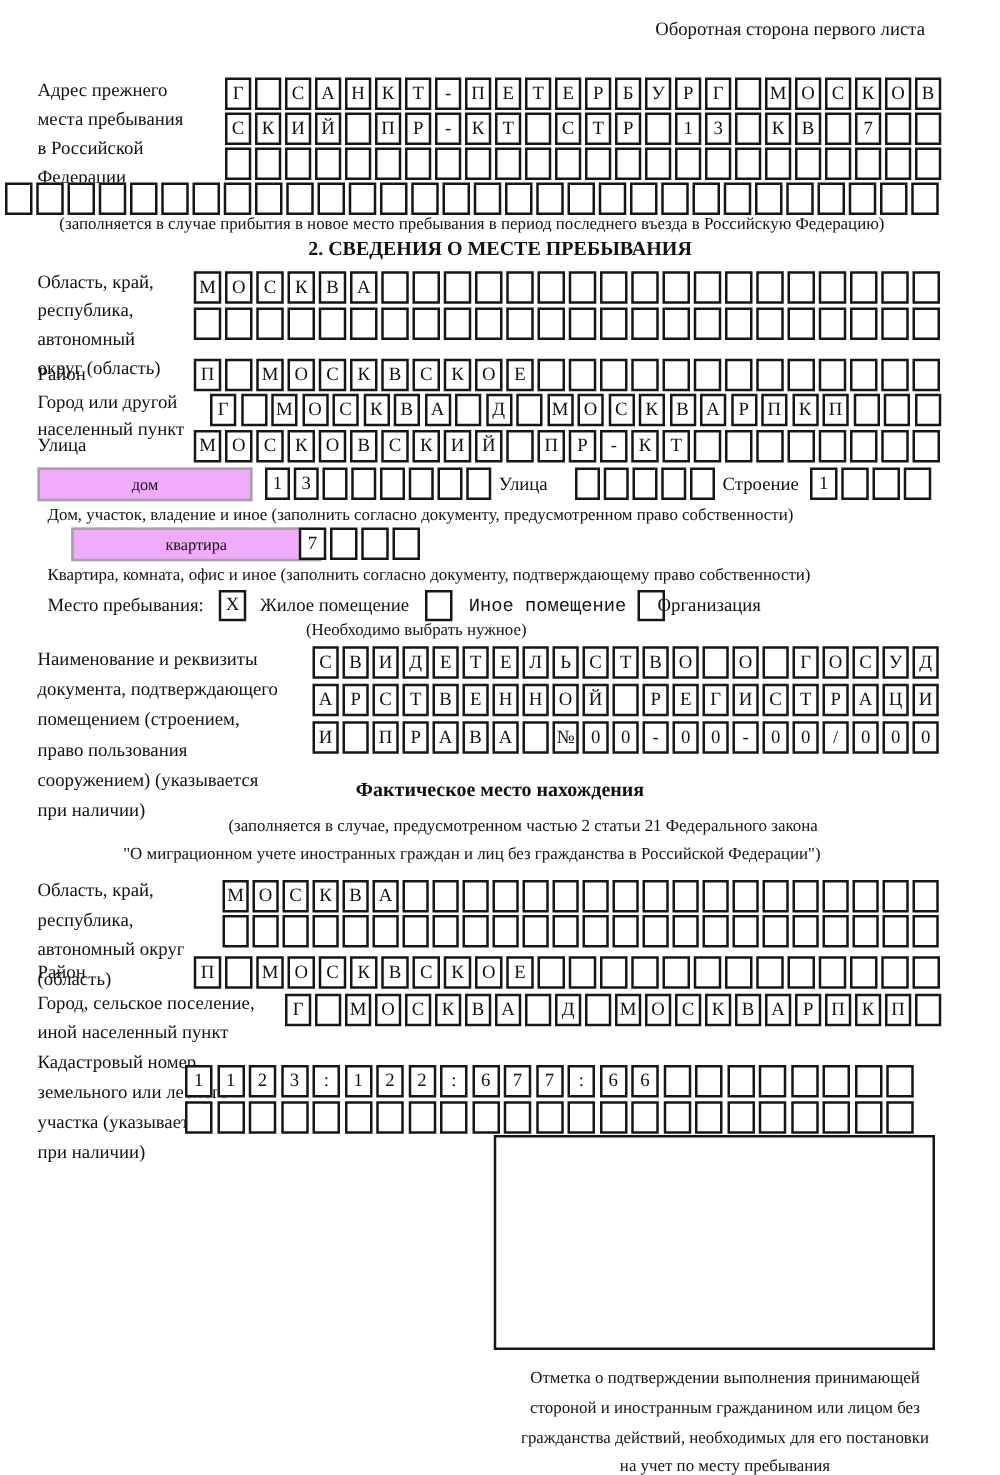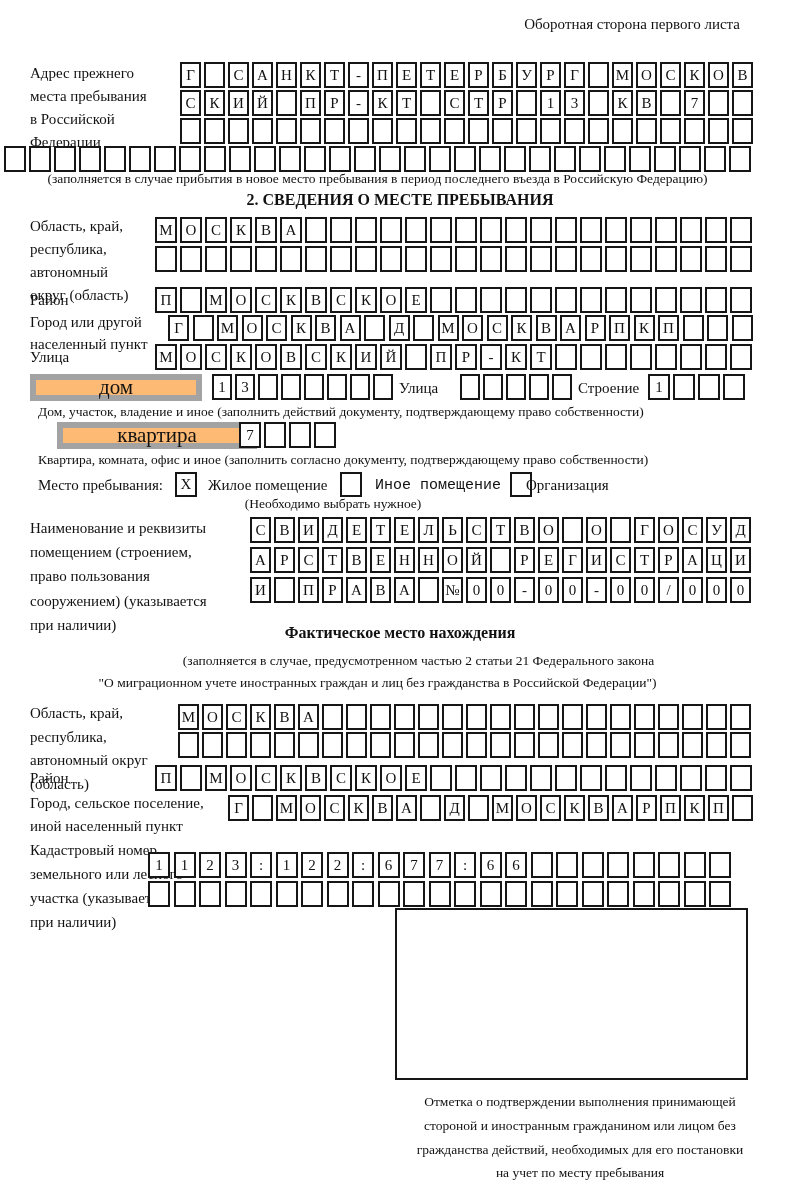--- a/index.html
+++ b/index.html
@@ -17,22 +17,22 @@
     box-sizing:border-box;border:2px solid #161616;height:26px;background:#fff;
     display:flex;align-items:center;justify-content:center;
     font-size:15px;line-height:1;flex:none;
   }
   .p23 .cell{width:20px;margin-right:3px;}
   .p24 .cell{width:21px;margin-right:3px;}
   .p245 .cell{width:21px;margin-right:3.5px;}
   .p25 .cell{width:22px;margin-right:3px;}
   .p255 .cell{width:22px;margin-right:3.5px;}
   .wbox{
-    box-sizing:border-box;border:6px solid #a3a3a3;height:27px;background:#fdba74;
-    display:flex;align-items:center;justify-content:center;font-size:21px;
+    box-sizing:border-box;border:2px solid #a3a3a3;height:27px;background:#f0abfc;
+    display:flex;align-items:center;justify-content:center;font-size:13px;
   }
   .checkbox{
     box-sizing:border-box;border:2px solid #161616;width:22px;height:25px;background:#fff;
     display:flex;align-items:center;justify-content:center;font-size:15px;
   }
   .bigbox{box-sizing:border-box;border:2px solid #161616;background:#fff;}
 </style>
 </head>
 <body>
 
@@ -325,21 +325,21 @@
       <span class="cell"></span>
       <span class="cell"></span>
     </div>
   <div class="abs lbl" style="left:578px;top:377px;">Строение</div>
   <div class="grid p25" style="left:648px;top:374px;">
       <span class="cell">1</span>
       <span class="cell"></span>
       <span class="cell"></span>
       <span class="cell"></span>
     </div>
-  <div class="abs cap" style="left:38px;top:404px;">Дом, участок, владение и иное (заполнить действий документу, подтверждающему право собственности)</div>
+  <div class="abs cap" style="left:38px;top:404px;">Дом, участок, владение и иное (заполнить согласно документу, предусмотренном право собственности)</div>
 
   <div class="abs wbox" style="left:33px;top:422px;width:200px;margin-left:24px;">квартира</div>
   <div class="grid p25" style="left:239px;top:422px;">
       <span class="cell">7</span>
       <span class="cell"></span>
       <span class="cell"></span>
       <span class="cell"></span>
     </div>
   <div class="abs cap" style="left:38px;top:452px;">Квартира, комната, офис и иное (заполнить согласно документу, подтверждающему право собственности)</div>
 
@@ -347,20 +347,21 @@
   <div class="abs checkbox" style="left:175px;top:472px;">X</div>
   <div class="abs lbl" style="left:208px;top:474px;">Жилое помещение</div>
   <div class="abs checkbox" style="left:340px;top:472px;"></div>
   <div class="abs lbl" style="left:375px;top:474px;font-family:Liberation Mono, monospace;">Иное помещение</div>
   <div class="abs checkbox" style="left:510px;top:472px;"></div>
   <div class="abs lbl" style="left:526px;top:474px;">Организация</div>
   <div class="abs cap" style="left:133px;top:496px;width:400px;text-align:center;">(Необходимо выбрать нужное)</div>
 
   <div class="abs lbl" style="left:30px;top:516px;line-height:24.2px;">
     <div>Наименование и реквизиты</div>
+    <div>документа, подтверждающего</div>
     <div>помещением (строением,</div>
     <div>право пользования</div>
     <div>сооружением) (указывается</div>
     <div>при наличии)</div>
   </div>
   <div class="grid p24" style="left:250px;top:517px;">
       <span class="cell">С</span>
       <span class="cell">В</span>
       <span class="cell">И</span>
       <span class="cell">Д</span>

